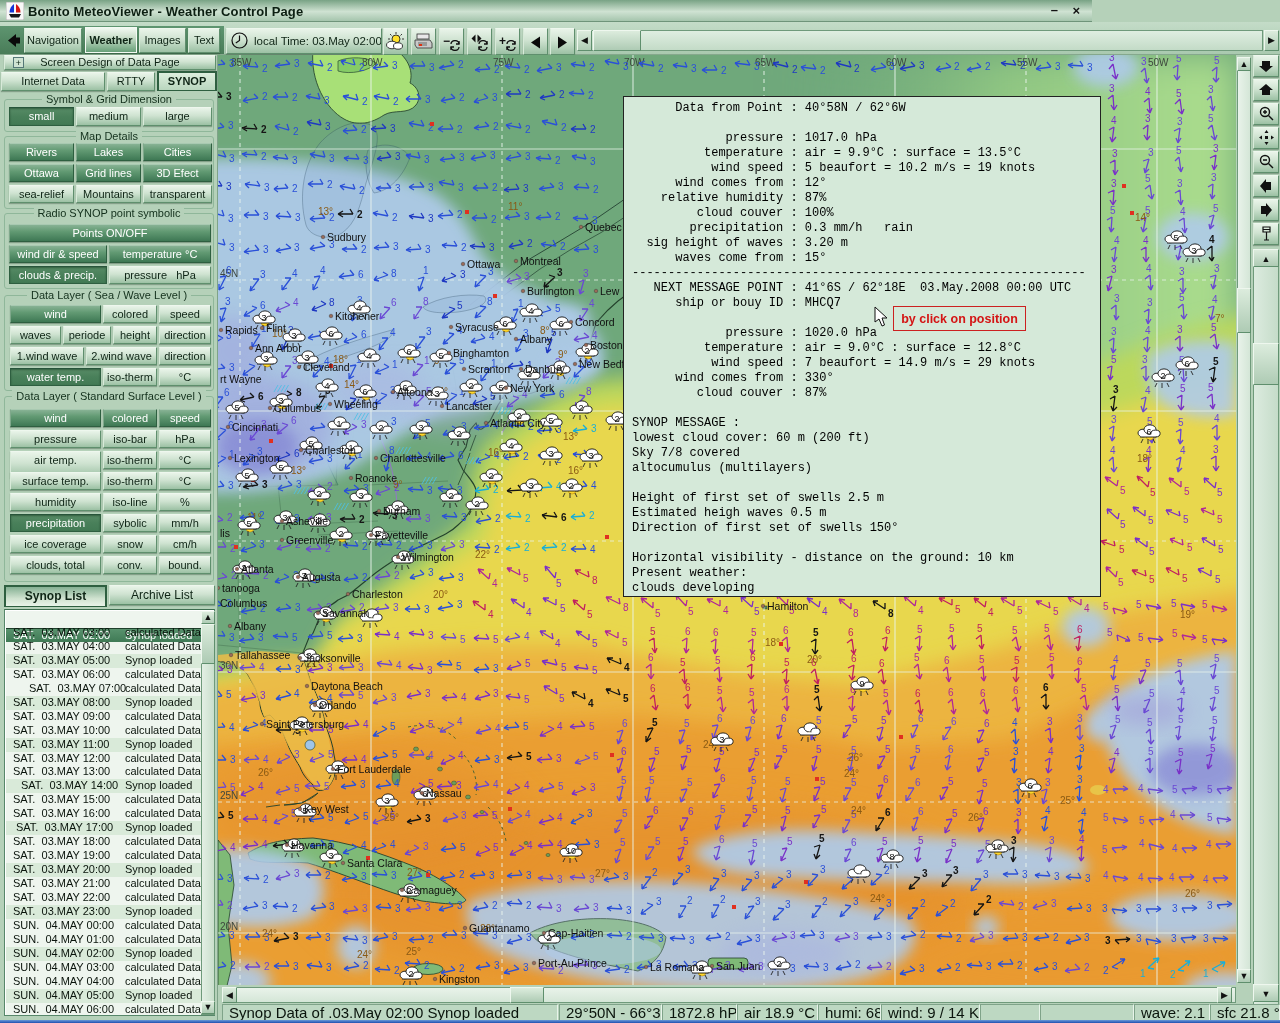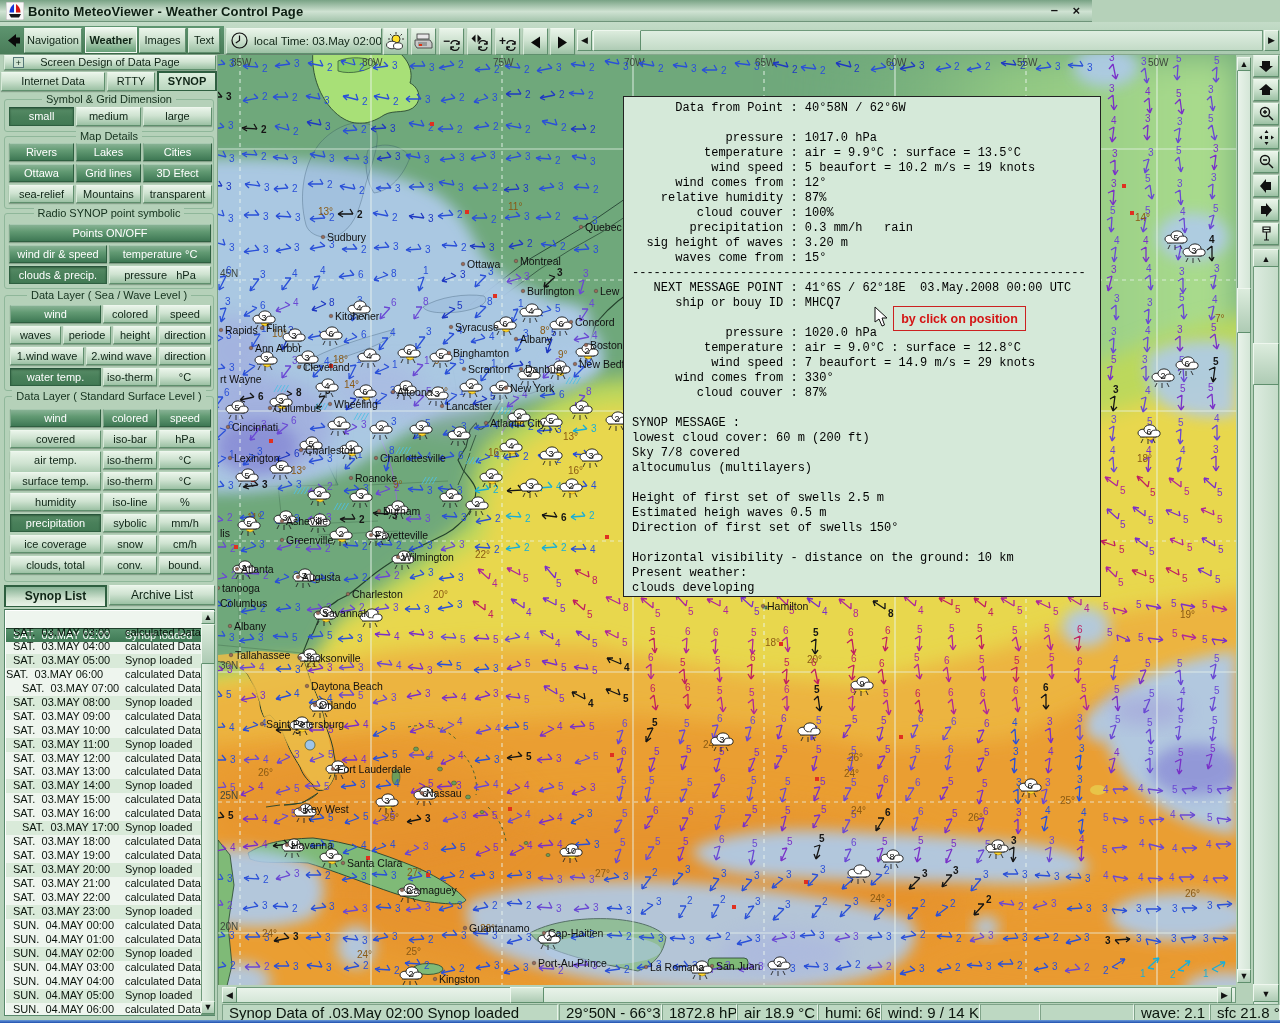--- a/index.html
+++ b/index.html
@@ -152,21 +152,21 @@
 <div class="btn  abs" style="left:159px;top:292px;width:52px;height:18px;line-height:16px">direction</div>
 <div class="btn sel abs" style="left:10px;top:313px;width:91px;height:18px;line-height:16px">water temp.</div>
 <div class="btn  abs" style="left:103px;top:313px;width:54px;height:18px;line-height:16px">iso-therm</div>
 <div class="btn  abs" style="left:159px;top:313px;width:52px;height:18px;line-height:16px">°C</div>
 <div class="grp" style="left:4px;top:341px;width:210px;height:186px">
       <div class="lg"><span>Data Layer ( Standard Surface Level )</span></div>
     </div>
 <div class="btn dk abs" style="left:10px;top:354px;width:91px;height:18px;line-height:16px">wind</div>
 <div class="btn dk abs" style="left:103px;top:354px;width:54px;height:18px;line-height:16px">colored</div>
 <div class="btn dk abs" style="left:159px;top:354px;width:52px;height:18px;line-height:16px">speed</div>
-<div class="btn  abs" style="left:10px;top:375px;width:91px;height:18px;line-height:16px">covered</div>
+<div class="btn  abs" style="left:10px;top:375px;width:91px;height:18px;line-height:16px">pressure</div>
 <div class="btn  abs" style="left:103px;top:375px;width:54px;height:18px;line-height:16px">iso-bar</div>
 <div class="btn  abs" style="left:159px;top:375px;width:52px;height:18px;line-height:16px">hPa</div>
 <div class="btn  abs" style="left:10px;top:396px;width:91px;height:27px;line-height:16px">air temp.</div>
 <div class="btn  abs" style="left:103px;top:396px;width:54px;height:18px;line-height:16px">iso-therm</div>
 <div class="btn  abs" style="left:159px;top:396px;width:52px;height:18px;line-height:16px">°C</div>
 <div class="btn  abs" style="left:10px;top:417px;width:91px;height:18px;line-height:16px">surface temp.</div>
 <div class="btn  abs" style="left:103px;top:417px;width:54px;height:18px;line-height:16px">iso-therm</div>
 <div class="btn  abs" style="left:159px;top:417px;width:52px;height:18px;line-height:16px">°C</div>
 <div class="btn  abs" style="left:10px;top:438px;width:91px;height:18px;line-height:16px">humidity</div>
 <div class="btn  abs" style="left:103px;top:438px;width:54px;height:18px;line-height:16px">iso-line</div>
@@ -181,32 +181,32 @@
 <div class="btn  abs" style="left:103px;top:501px;width:54px;height:18px;line-height:16px">conv.</div>
 <div class="btn  abs" style="left:159px;top:501px;width:52px;height:18px;line-height:16px">bound.</div>
 <div class="tabsel" style="left:4px;top:530px;width:103px;height:22px;line-height:19px;font-size:12px;background:linear-gradient(180deg,#85b093,#cfe2cf 60%,#e8f3e8)">Synop List</div>
 <div class="btn  abs" style="left:109px;top:530px;width:106px;height:20px;line-height:18px;font-size:12px">Archive List</div>
 </div>
 <div id="list" class="abs">
 <div class="lr sel" style="top:18px"><span style="margin-left:7px">SAT.  03.MAY 02:00</span><span style="position:absolute;left:119px">Synop loaded</span></div>
 <div class="lr " style="top:15.95px"><span style="margin-left:7px">SAT.  03.MAY 03:00</span><span style="position:absolute;left:119px">calculated Data</span></div>
 <div class="lr " style="top:29.9px"><span style="margin-left:7px">SAT.  03.MAY 04:00</span><span style="position:absolute;left:119px">calculated Data</span></div>
 <div class="lr g" style="top:43.849999999999994px"><span style="margin-left:7px">SAT.  03.MAY 05:00</span><span style="position:absolute;left:119px">Synop loaded</span></div>
-<div class="lr " style="top:57.8px"><span style="">SAT.  03.MAY 06:00</span><span style="position:absolute;left:119px">calculated Data</span></div>
-<div class="lr " style="top:71.75px"><span style="margin-left:16px">SAT.  03.MAY 07:00</span><span style="position:absolute;left:119px">calculated Data</span></div>
+<div class="lr " style="top:57.8px"><span style="margin-left:7px">SAT.  03.MAY 06:00</span><span style="position:absolute;left:119px">calculated Data</span></div>
+<div class="lr " style="top:71.75px"><span style="margin-left:23px">SAT.  03.MAY 07:00</span><span style="position:absolute;left:119px">calculated Data</span></div>
 <div class="lr g" style="top:85.7px"><span style="margin-left:7px">SAT.  03.MAY 08:00</span><span style="position:absolute;left:119px">Synop loaded</span></div>
 <div class="lr " style="top:99.65px"><span style="margin-left:7px">SAT.  03.MAY 09:00</span><span style="position:absolute;left:119px">calculated Data</span></div>
 <div class="lr " style="top:113.60000000000001px"><span style="margin-left:7px">SAT.  03.MAY 10:00</span><span style="position:absolute;left:119px">calculated Data</span></div>
 <div class="lr g" style="top:127.55000000000001px"><span style="margin-left:7px">SAT.  03.MAY 11:00</span><span style="position:absolute;left:119px">Synop loaded</span></div>
 <div class="lr " style="top:141.5px"><span style="margin-left:7px">SAT.  03.MAY 12:00</span><span style="position:absolute;left:119px">calculated Data</span></div>
 <div class="lr " style="top:155.45px"><span style="margin-left:7px">SAT.  03.MAY 13:00</span><span style="position:absolute;left:119px">calculated Data</span></div>
-<div class="lr g" style="top:169.39999999999998px"><span style="margin-left:7px">SAT.  03.MAY 14:00</span><span style="position:absolute;left:119px">Synop loaded</span></div>
+<div class="lr g" style="top:169.39999999999998px"><span style="margin-left:15px">SAT.  03.MAY 14:00</span><span style="position:absolute;left:119px">Synop loaded</span></div>
 <div class="lr " style="top:183.34999999999997px"><span style="margin-left:7px">SAT.  03.MAY 15:00</span><span style="position:absolute;left:119px">calculated Data</span></div>
 <div class="lr " style="top:197.29999999999995px"><span style="margin-left:7px">SAT.  03.MAY 16:00</span><span style="position:absolute;left:119px">calculated Data</span></div>
-<div class="lr g" style="top:211.24999999999994px"><span style="margin-left:16px">SAT.  03.MAY 17:00</span><span style="position:absolute;left:119px">Synop loaded</span></div>
+<div class="lr g" style="top:211.24999999999994px"><span style="margin-left:10px">SAT.  03.MAY 17:00</span><span style="position:absolute;left:119px">Synop loaded</span></div>
 <div class="lr " style="top:225.19999999999993px"><span style="margin-left:7px">SAT.  03.MAY 18:00</span><span style="position:absolute;left:119px">calculated Data</span></div>
 <div class="lr " style="top:239.14999999999992px"><span style="margin-left:7px">SAT.  03.MAY 19:00</span><span style="position:absolute;left:119px">calculated Data</span></div>
 <div class="lr g" style="top:253.0999999999999px"><span style="margin-left:7px">SAT.  03.MAY 20:00</span><span style="position:absolute;left:119px">Synop loaded</span></div>
 <div class="lr " style="top:267.0499999999999px"><span style="margin-left:7px">SAT.  03.MAY 21:00</span><span style="position:absolute;left:119px">calculated Data</span></div>
 <div class="lr " style="top:280.9999999999999px"><span style="margin-left:7px">SAT.  03.MAY 22:00</span><span style="position:absolute;left:119px">calculated Data</span></div>
 <div class="lr g" style="top:294.9499999999999px"><span style="margin-left:7px">SAT.  03.MAY 23:00</span><span style="position:absolute;left:119px">Synop loaded</span></div>
 <div class="lr " style="top:308.89999999999986px"><span style="margin-left:7px">SUN.  04.MAY 00:00</span><span style="position:absolute;left:119px">calculated Data</span></div>
 <div class="lr " style="top:322.84999999999985px"><span style="margin-left:7px">SUN.  04.MAY 01:00</span><span style="position:absolute;left:119px">calculated Data</span></div>
 <div class="lr g" style="top:336.79999999999984px"><span style="margin-left:7px">SUN.  04.MAY 02:00</span><span style="position:absolute;left:119px">Synop loaded</span></div>
 <div class="lr " style="top:350.74999999999983px"><span style="margin-left:7px">SUN.  04.MAY 03:00</span><span style="position:absolute;left:119px">calculated Data</span></div>

